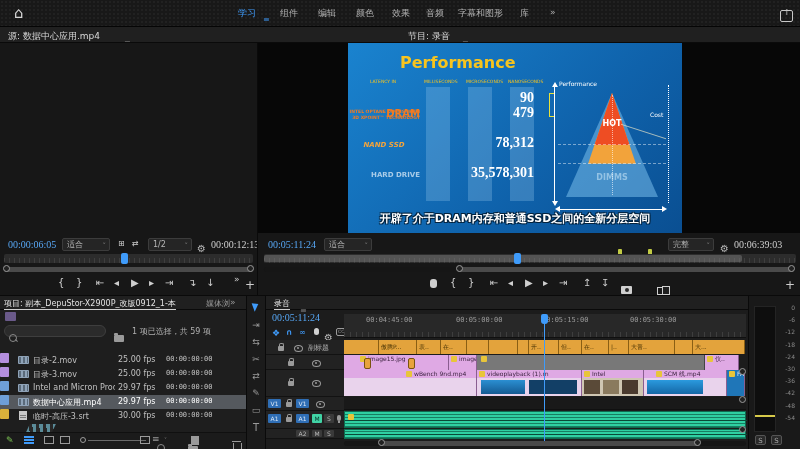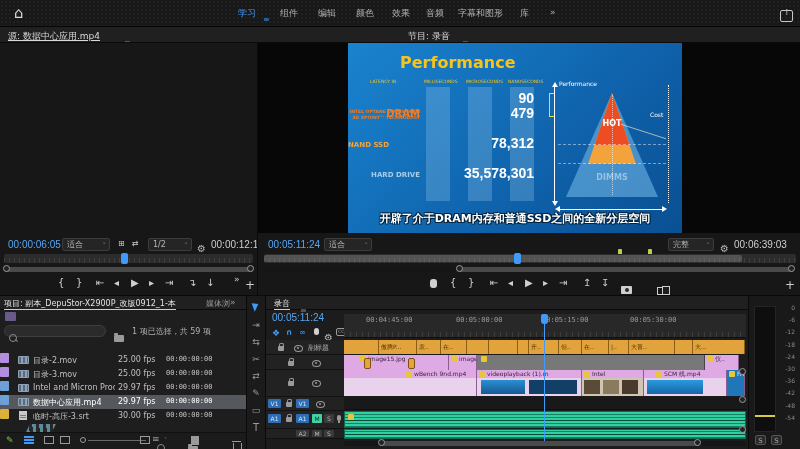--- a/index.html
+++ b/index.html
@@ -1,20 +1,20 @@
 <!DOCTYPE html>
 <html><head>
 <meta charset="utf-8">
 <style>
   html,body{margin:0;padding:0;background:#000;}
   body{width:800px;height:449px;position:relative;overflow:hidden;
        font-family:"DejaVu Sans",sans-serif;color:#c8c8c8;-webkit-font-smoothing:antialiased;}
   .abs{position:absolute;}
   .panel{position:absolute;background:#1e1e1e;box-shadow:0 0 0 1px #0a0a0a;}
-  .mono{font-family:Liberation Sans, sans-serif;}
+  .mono{font-family:Liberation Serif, serif;}
   .tc-blue{color:#57a7f5;font-size:10px;}
   .tc-gray{color:#cfcfcf;font-size:10px;}
   .dd{position:absolute;height:13px;border:1px solid #3c3c3c;border-radius:2px;background:#252525;
       font-size:8px;color:#b5b5b5;line-height:12px;padding:0 12px 0 4px;box-sizing:border-box;white-space:nowrap;}
   .dd::after{content:"˅";position:absolute;right:3px;top:1px;font-size:7px;color:#8a8a8a;}
   .ticks{background:#2c2c2c;background-image:repeating-linear-gradient(90deg,#3e3e3e 0 1px,transparent 1px 5px);
          background-size:100% 5px;background-position:bottom;background-repeat:repeat-x;border-radius:2px;}
   .scrollbar{height:5px;background:#161616;border-radius:3px;}
   .thumb{position:absolute;top:0;height:5px;background:#4a4a4a;border-radius:3px;}
   .handle{position:absolute;width:7px;height:7px;border:1px solid #9a9a9a;border-radius:50%;background:#222;top:-2px;box-sizing:border-box;}
@@ -109,21 +109,21 @@
   <span class="abs menu-item" style="left:356px;top:7px;">颜色</span>
   <span class="abs menu-item" style="left:392px;top:7px;">效果</span>
   <span class="abs menu-item" style="left:426px;top:7px;">音频</span>
   <span class="abs menu-item" style="left:458px;top:7px;">字幕和图形</span>
   <span class="abs menu-item" style="left:520px;top:7px;">库</span>
   <span class="abs menu-item" style="left:550px;top:7px;">»</span>
   <span class="abs i-share" style="left:780px;top:7px;"></span>
 </div>
 
 <div class="abs" style="left:0;top:27px;width:800px;height:16px;background:#202020;border-bottom:1px solid #0a0a0a;">
-  <span class="abs" style="left:8px;top:3px;font-size:9px;color:#d8d8d8;text-decoration:underline;">源: 数据中心应用.mp4</span>
+  <span class="abs" style="left:8px;top:3px;font-size:9px;color:#d8d8d8;">源: 数据中心应用.mp4</span>
   <span class="abs g-pmenu" style="left:124px;top:3px;"></span>
   <span class="abs" style="left:408px;top:3px;font-size:9px;color:#d8d8d8;">节目: 录音</span>
   <span class="abs g-pmenu" style="left:462px;top:3px;"></span>
 </div>
 
 <div class="panel" style="left:0;top:43px;width:257px;height:252px;background:#171717;">
 
 
   <span class="abs tc-blue mono" style="left:8px;top:196px;">00:00:06:05</span>
   <div class="dd" style="left:62px;top:195px;width:48px;"><span>适合</span></div>
@@ -168,21 +168,21 @@
       <span class="abs" style="left:160px;top:36px;font-size:4.5px;color:#f7c41e;">NANOSECONDS</span>
 
       <div class="abs" style="left:78px;top:44px;width:24px;height:114px;background:rgba(150,200,235,0.30);"></div>
       <div class="abs" style="left:120px;top:44px;width:24px;height:114px;background:rgba(150,200,235,0.30);"></div>
       <div class="abs" style="left:162px;top:44px;width:24px;height:114px;background:rgba(150,200,235,0.30);"></div>
 
       <span class="abs" style="left:0;top:54px;width:72px;text-align:right;font-size:10px;font-weight:bold;color:#f47b20;margin-top:11px;">DRAM</span>
       <span class="abs mono" style="left:100px;top:47px;width:86px;text-align:right;font-size:14px;font-weight:bold;color:#fff;">90</span>
       <span class="abs" style="left:0;top:66px;width:72px;text-align:right;font-size:4.5px;line-height:1.3;font-weight:bold;color:#f47b20;">INTEL OPTANE DIMMS WITH 3D XPOINT™ TECHNOLOGY</span>
       <span class="abs mono" style="left:100px;top:62px;width:86px;text-align:right;font-size:14px;font-weight:bold;color:#fff;">479</span>
-      <span class="abs" style="left:0;top:98px;width:72px;text-align:left;font-size:7px;font-weight:bold;color:#f4a43b;">NAND SSD</span>
+      <span class="abs" style="left:0;top:98px;width:72px;text-align:center;font-size:7px;font-weight:bold;color:#f4a43b;font-style:italic;">NAND SSD</span>
       <span class="abs mono" style="left:60px;top:92px;width:126px;text-align:right;font-size:14px;font-weight:bold;color:#fff;">78,312</span>
       <span class="abs" style="left:0;top:128px;width:72px;text-align:right;font-size:7px;font-weight:bold;color:#a9cce8;">HARD DRIVE</span>
       <span class="abs mono" style="left:40px;top:122px;width:146px;text-align:right;font-size:14px;font-weight:bold;color:#fff;">35,578,301</span>
 
       <div class="abs" style="left:198px;top:34px;width:132px;height:150px;">
         <div class="abs" style="left:8px;top:8px;width:1px;height:118px;background:#fff;"></div>
         <div class="abs" style="left:6px;top:5px;width:0;height:0;border-left:3px solid transparent;border-right:3px solid transparent;border-bottom:5px solid #fff;"></div>
         <div class="abs" style="left:6px;top:124px;width:0;height:0;border-left:3px solid transparent;border-right:3px solid transparent;border-top:5px solid #fff;"></div>
         <span class="abs" style="left:13px;top:3px;font-size:6px;color:#fff;">Performance</span>
         <div class="abs" style="left:3px;top:16px;width:4px;height:22px;border-left:1px solid #e8e23a;border-top:1px solid #e8e23a;border-bottom:1px solid #e8e23a;"></div>

